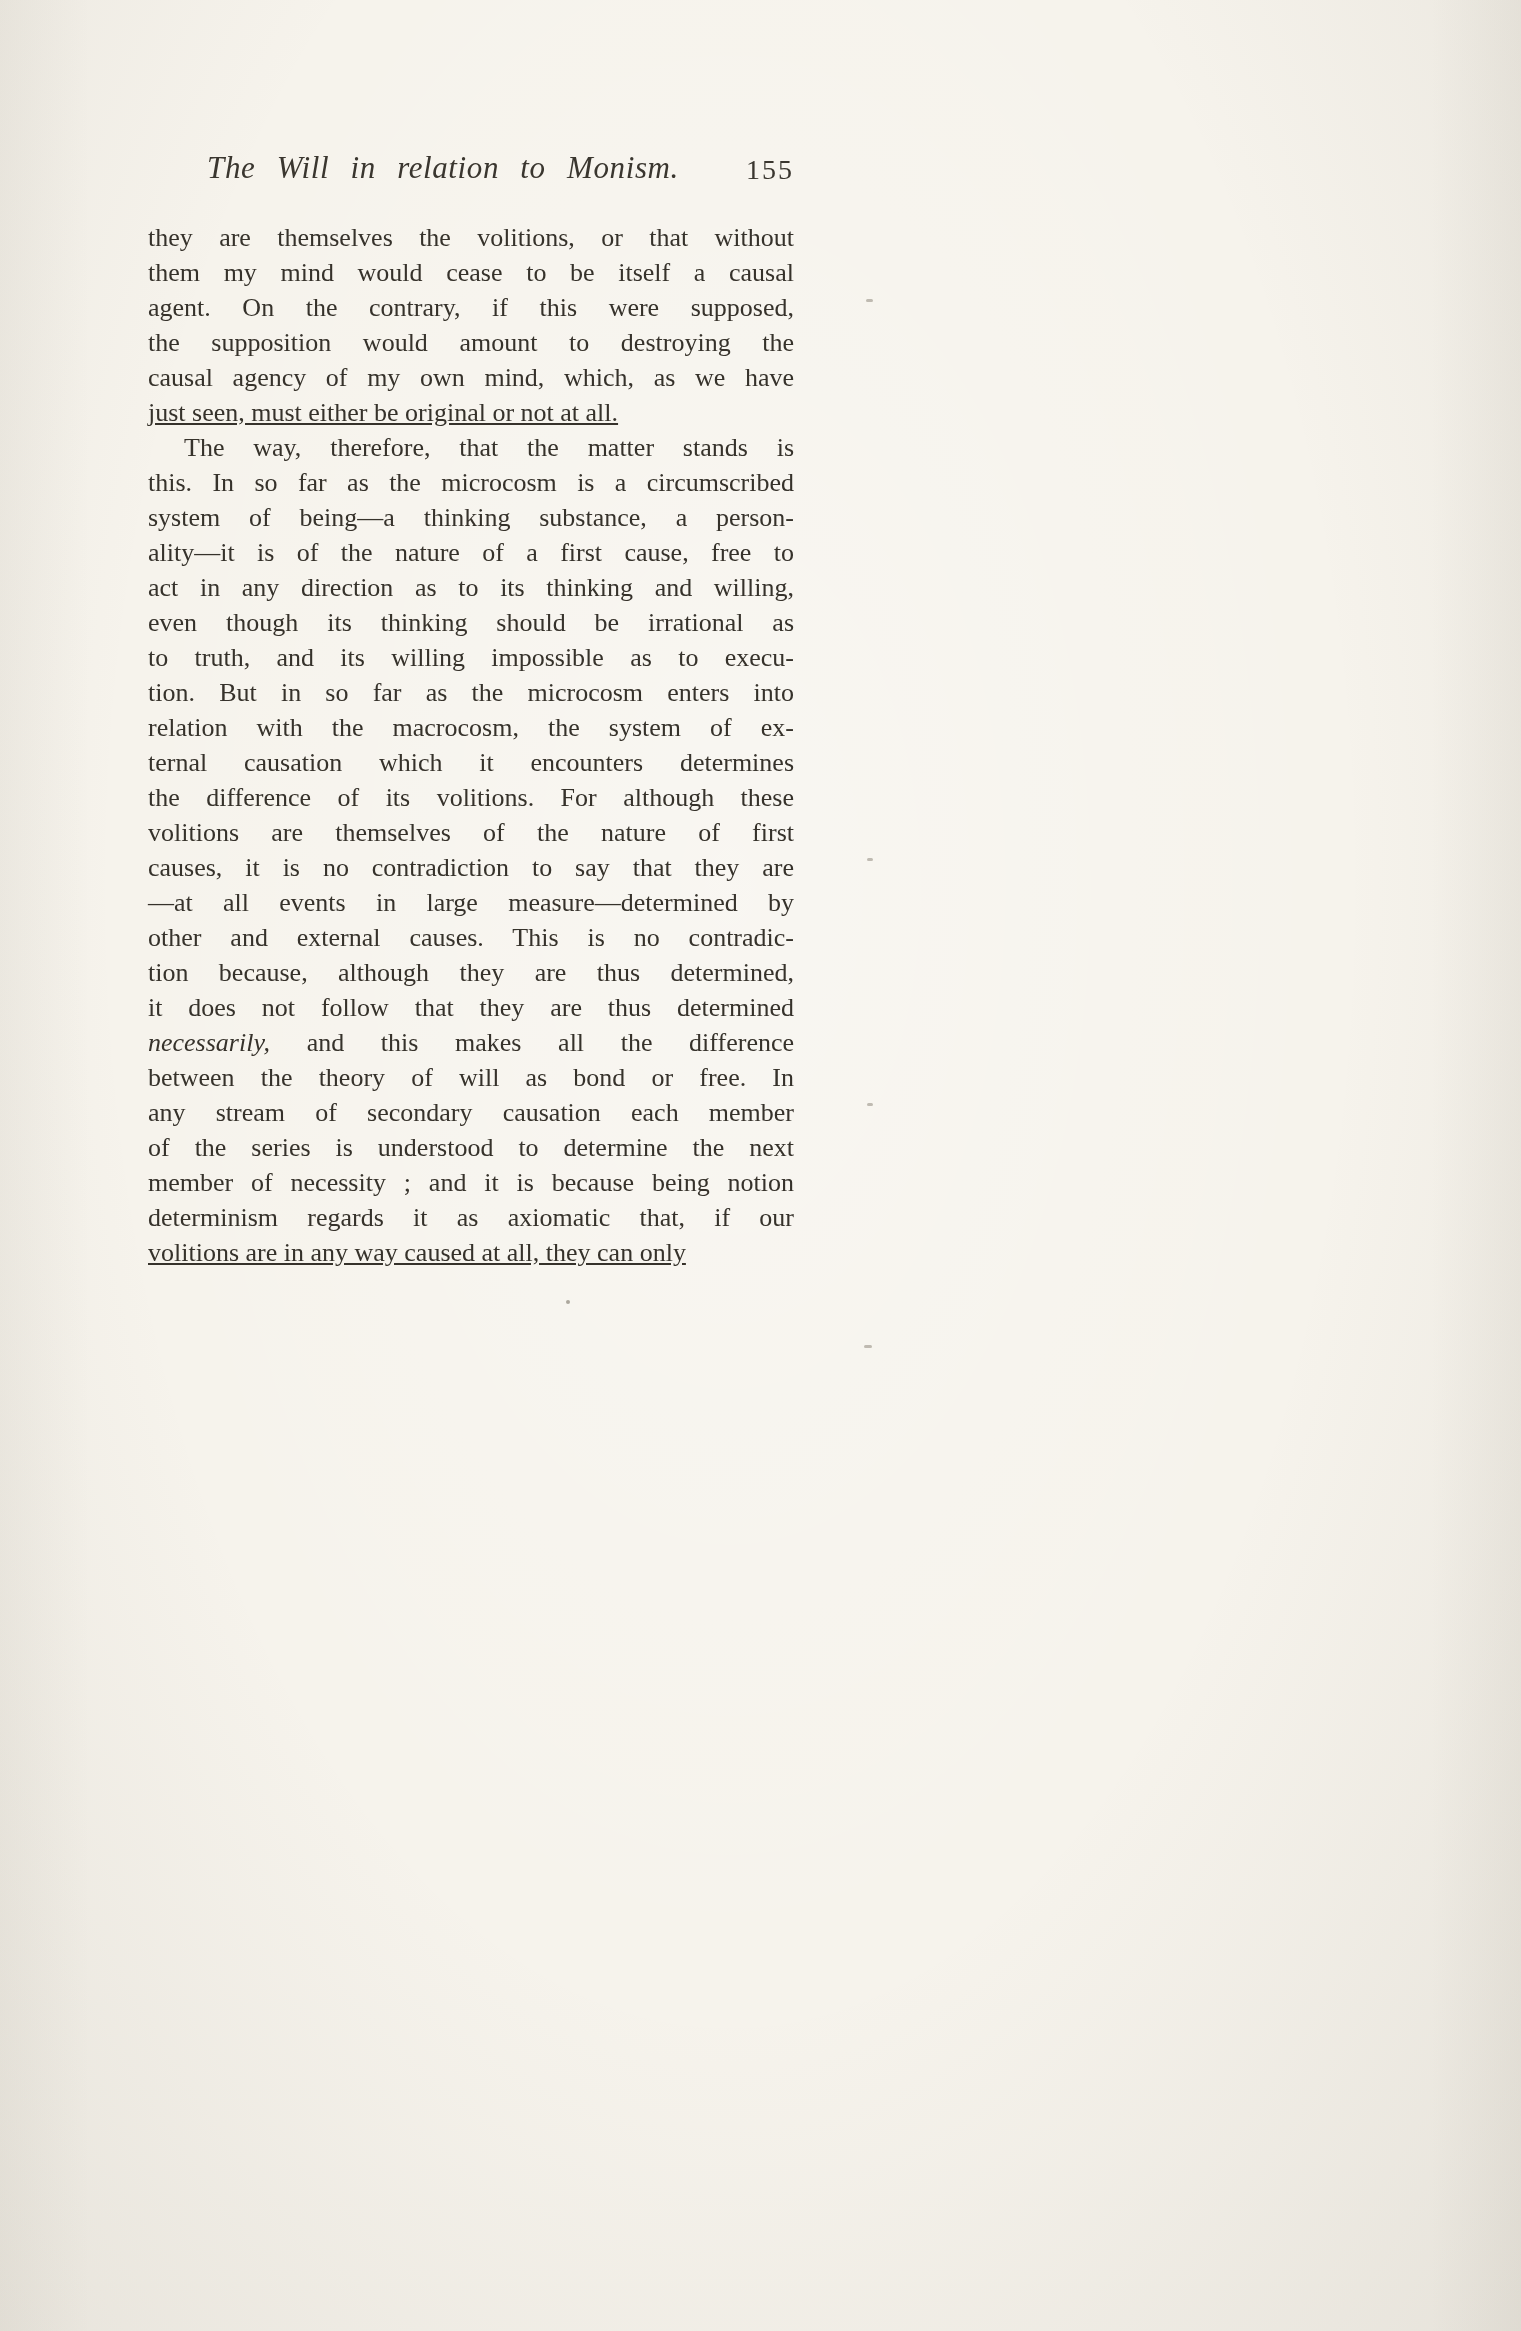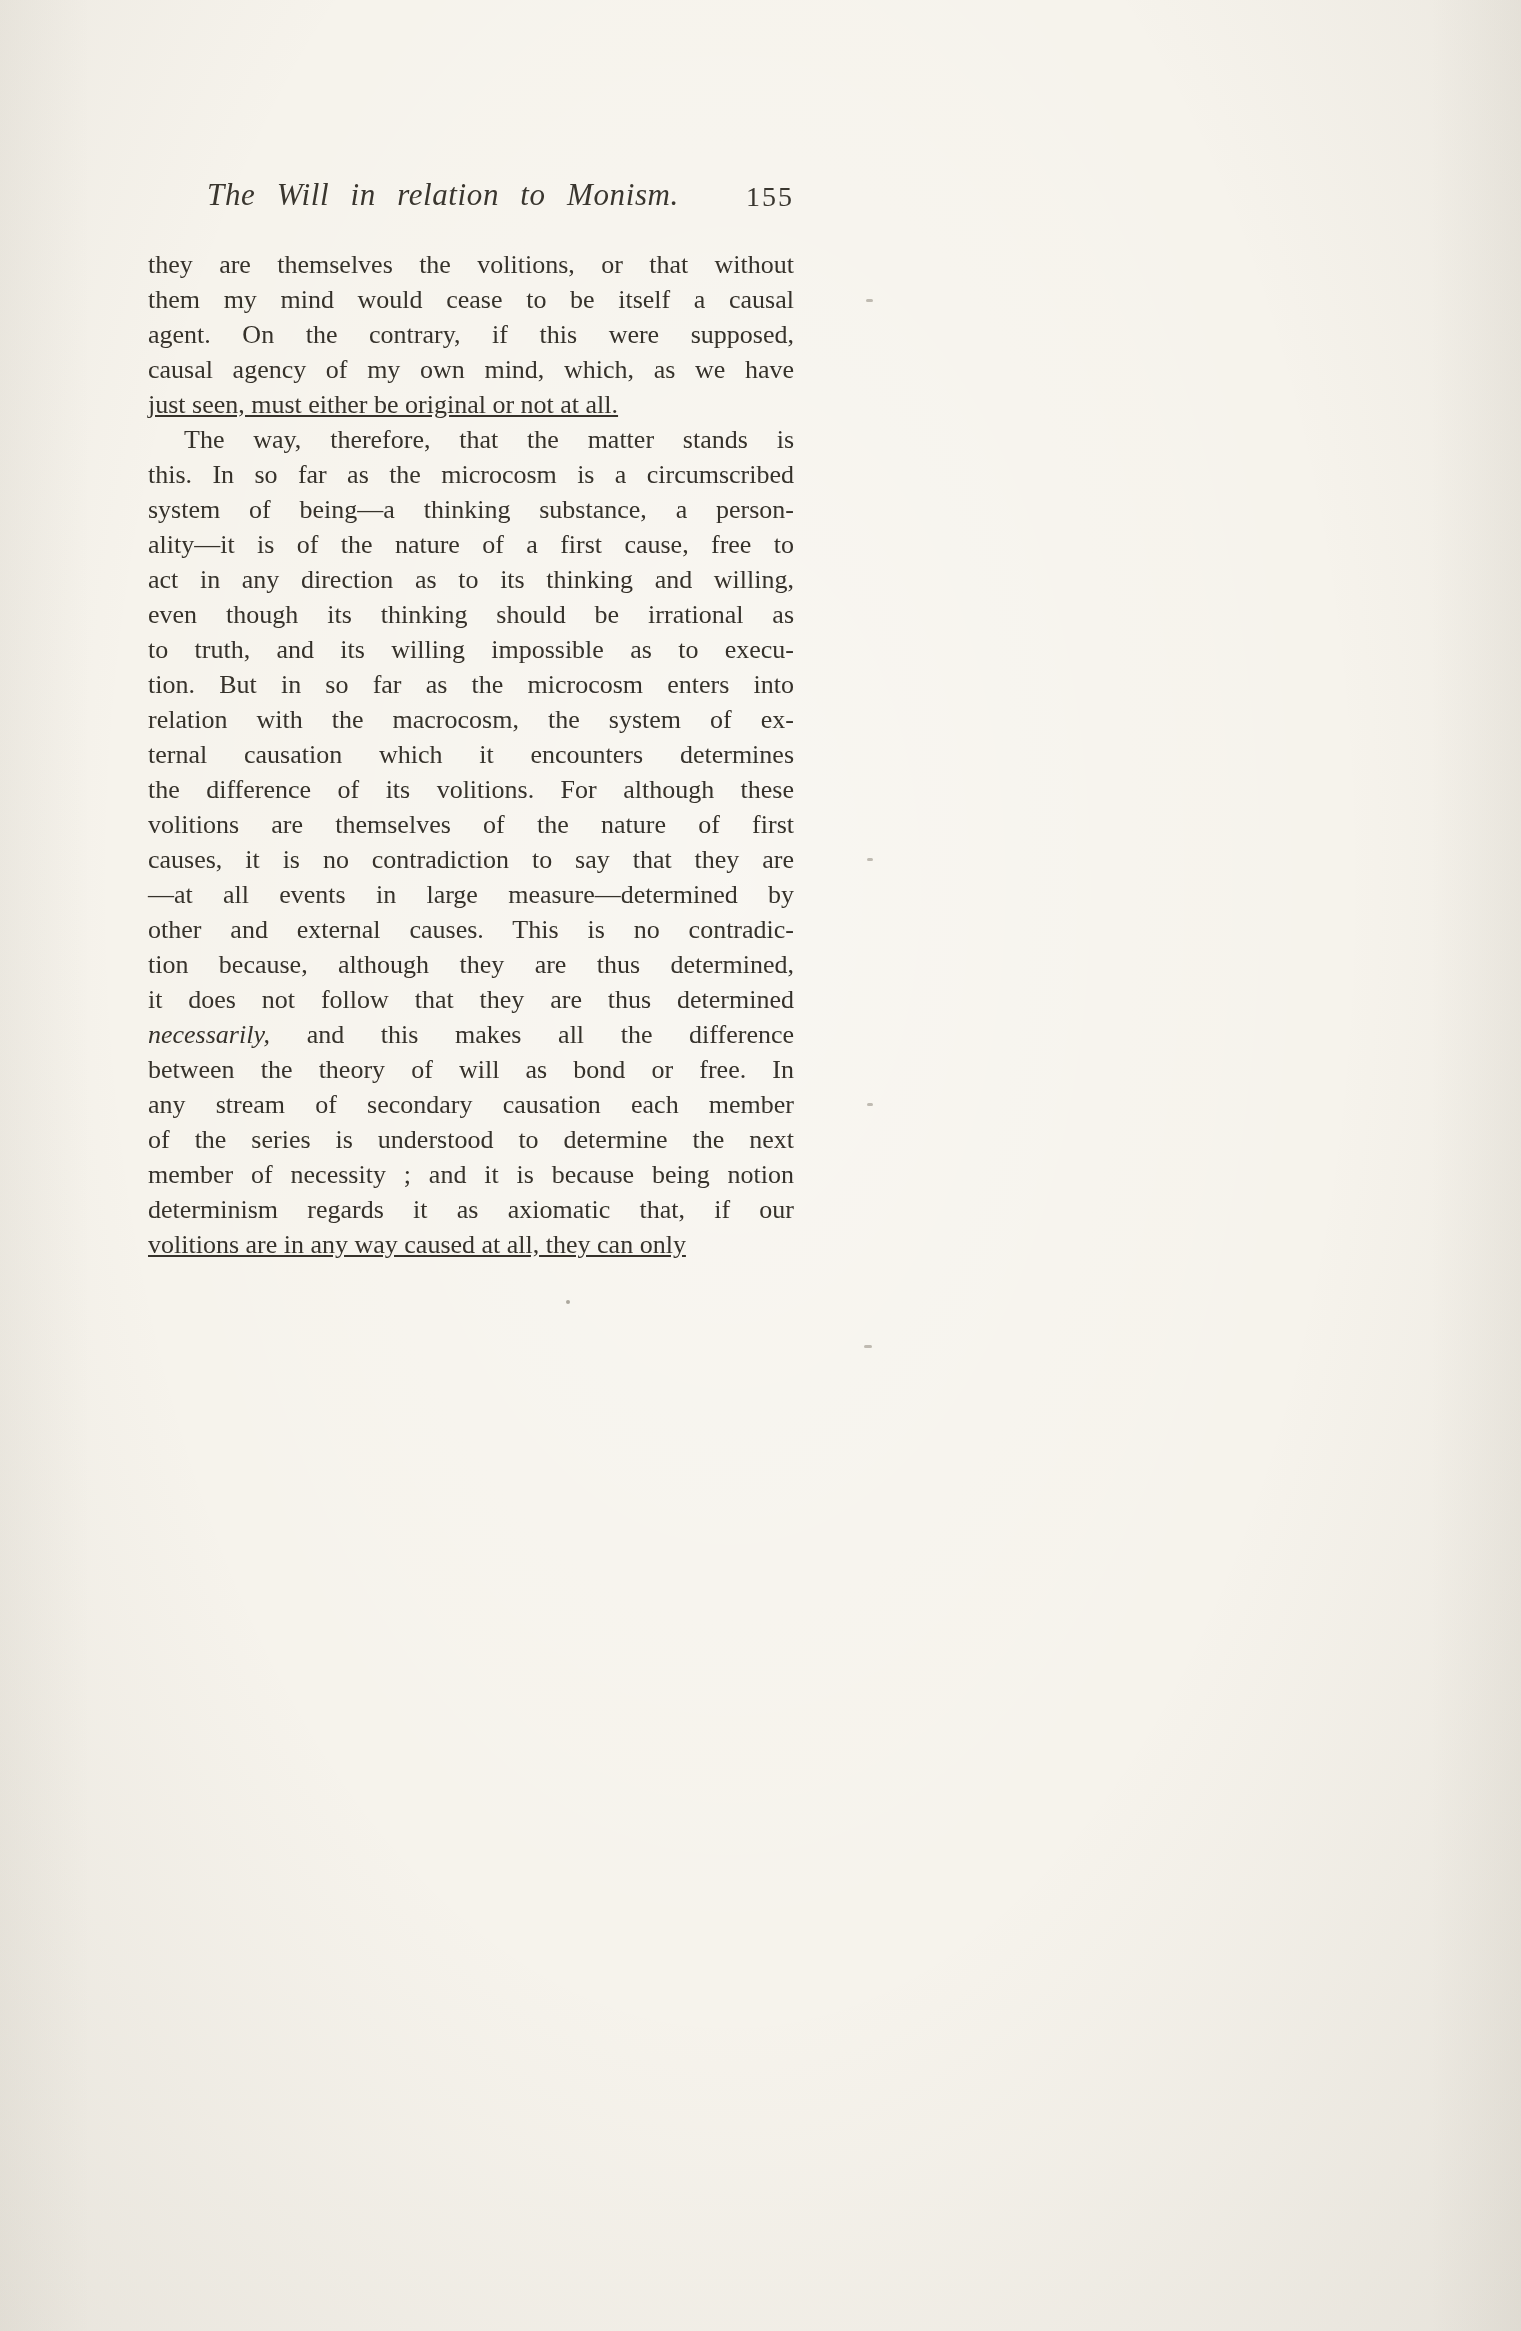--- a/index.html
+++ b/index.html
@@ -36,21 +36,20 @@
     margin-bottom: 22px;
   }
   .title {
     text-align: center;
     font-style: italic;
     font-size: 31px;
     letter-spacing: 0.6px;
     word-spacing: 0.42em;
     color: #3a362f;
     padding-right: 56px; 
-    margin-top: 27px;
   }
   .pagenum {
     position: absolute;
     right: 0;
     top: 4px;
     font-size: 28px;
     letter-spacing: 2px;
     font-style: normal;
     color: #3a362f;
   }
@@ -93,20 +92,21 @@
 
   <div class="column">
     <div class="header">
       <div class="title">The Will in relation to Monism.</div>
       <div class="pagenum">155</div>
     </div>
     <div class="bodytext" id="body-text">
         <div class="line"><span>they are themselves the volitions, or that without</span></div>
         <div class="line"><span>them my mind would cease to be itself a causal</span></div>
         <div class="line"><span>agent.  On the contrary, if this were supposed,</span></div>
+        <div class="line"><span>the supposition would amount to destroying the</span></div>
         <div class="line"><span>causal agency of my own mind, which, as we have</span></div>
         <div class="line no-just"><span>just seen, must either be original or not at all.</span></div>
         <div class="line indent"><span>The way, therefore, that the matter stands is</span></div>
         <div class="line"><span>this.  In so far as the microcosm is a circumscribed</span></div>
         <div class="line"><span>system of being—a thinking substance, a person-</span></div>
         <div class="line"><span>ality—it is of the nature of a first cause, free to</span></div>
         <div class="line"><span>act in any direction as to its thinking and willing,</span></div>
         <div class="line"><span>even though its thinking should be irrational as</span></div>
         <div class="line"><span>to truth, and its willing impossible as to execu-</span></div>
         <div class="line"><span>tion.  But in so far as the microcosm enters into</span></div>

